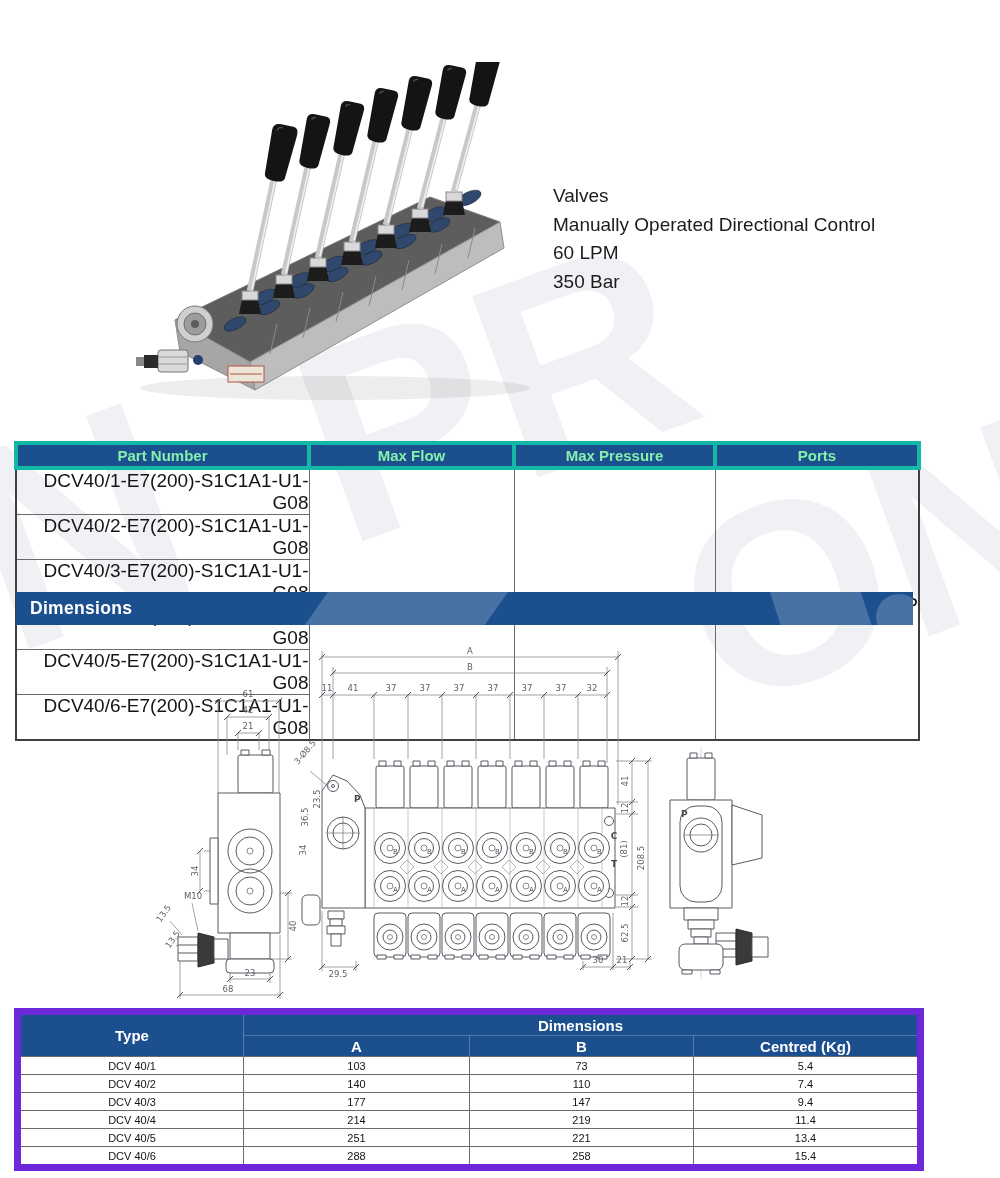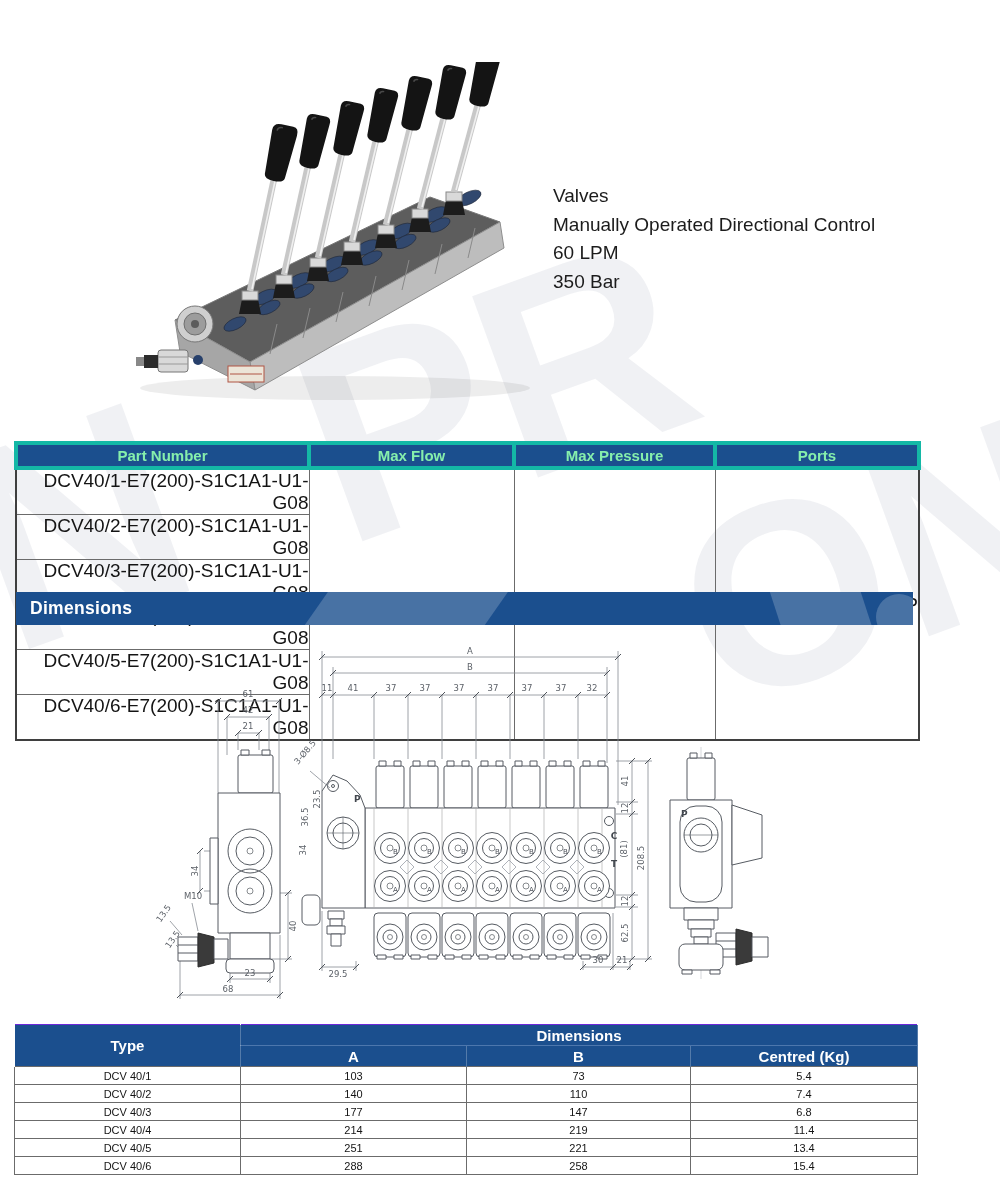--- a/index.html
+++ b/index.html
@@ -9,21 +9,21 @@
       transform:rotate(-20deg);pointer-events:none;user-select:none;line-height:1;}
   
   .desc{position:absolute;left:553px;top:182px;width:430px;z-index:2;}
   .desc div{font-size:19px;line-height:28.5px;color:#1c1c1c;}
   
   table{border-collapse:collapse;table-layout:fixed;z-index:2;position:absolute;background:transparent;}
   .t1{left:14px;top:441px;width:903px;border:2px solid #3f3f3f;}
   .t1 th{background:#1b4f8e;color:#86efac;font-size:15px;font-weight:700;height:21px;
          border:4px solid #14b8a6;padding:0;}
   .t1 td{border:1px solid #6b6b6b;text-align:right;height:17px;padding:0;font-size:19px;color:#141414;}
-  .t2{left:14px;top:1008px;width:903px;border:1px solid #6d28d9;margin-top:16px;}
+  .t2{left:14px;top:1008px;width:903px;border:7px solid #6d28d9;}
   .t2 th{background:#1b4f8e;color:#fff;font-size:15px;font-weight:700;padding:0;height:20px;
          border-left:1px solid rgba(255,255,255,0.25);border-right:1px solid rgba(255,255,255,0.25);}
   .t2 tr.h1 th.dims{border-bottom:1px solid #4d77ad;}
   .t2 td{border:1px solid #6b6b6b;text-align:center;height:17px;padding:0;font-size:11px;color:#141414;}
   
   .bar{position:absolute;left:16px;top:592px;width:897px;height:33px;background:#1b4f8e;z-index:2;
        display:flex;align-items:center;overflow:hidden;}
   .bar .t{color:#fff;font-weight:700;font-size:17.5px;padding-left:14px;letter-spacing:.3px;position:relative;z-index:2;}
   .bar .sh1,.bar .sh2,.bar .sh3{position:absolute;background:rgba(255,255,255,0.20);z-index:1;}
   .bar .sh1{left:300px;top:-8px;width:180px;height:50px;transform:skewX(-35deg);}
@@ -547,21 +547,21 @@
       <tr>
         <td>DCV 40/2</td>
         <td>140</td>
         <td>110</td>
         <td>7.4</td>
       </tr>
       <tr>
         <td>DCV 40/3</td>
         <td>177</td>
         <td>147</td>
-        <td>6.8</td>
+        <td>9.4</td>
       </tr>
       <tr>
         <td>DCV 40/4</td>
         <td>214</td>
         <td>219</td>
         <td>11.4</td>
       </tr>
       <tr>
         <td>DCV 40/5</td>
         <td>251</td>

